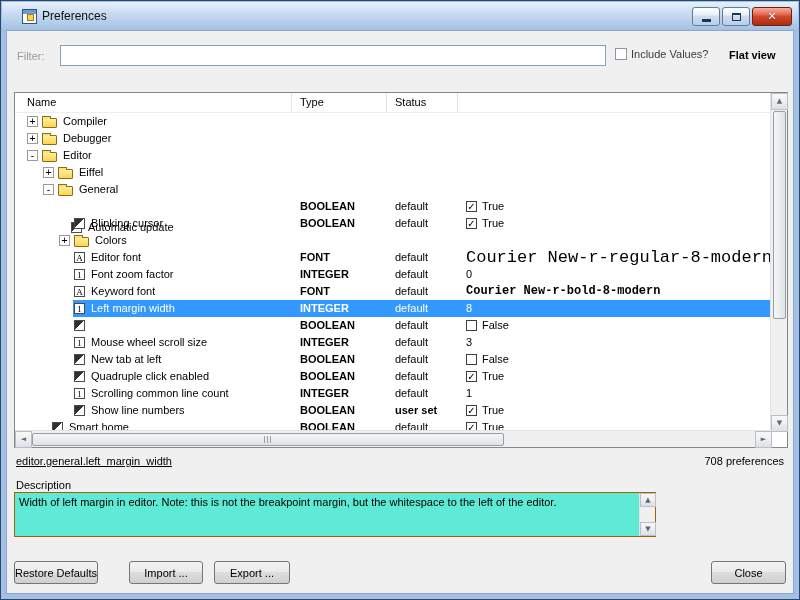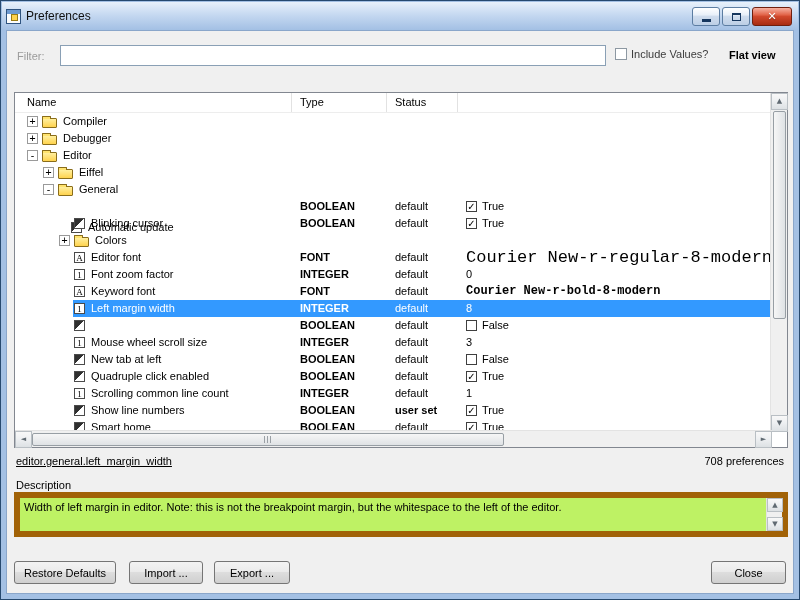--- a/index.html
+++ b/index.html
@@ -8,21 +8,21 @@
     --close-red:#d1482c;
     --titlebar-blue:#a3c0e4;
   }
   *{box-sizing:border-box;margin:0;padding:0;}
   html,body{width:800px;height:600px;overflow:hidden;}
   body{font-family:"Liberation Sans","DejaVu Sans",sans-serif;font-size:11px;background:#fff;position:relative;color:#000;}
 
   .window{position:absolute;inset:0;border:1px solid #26496f;background:var(--titlebar-blue);}
   .titlebar{position:absolute;left:1px;top:1px;right:1px;height:28px;
     background:linear-gradient(180deg,#e8f1fb 0%,#c6d9f1 45%,var(--titlebar-blue) 100%);
-    display:flex;align-items:center;padding:0 4px;gap:5px;}
+    display:flex;align-items:center;padding:0 20px;gap:5px;}
   .app-icon{width:15px;height:15px;border:1px solid #2f5480;background:linear-gradient(180deg,#6f9bd2 0 4px,#fdfdfd 4px);position:relative;flex:none;}
   .app-icon::after{content:"";position:absolute;right:2px;bottom:2px;width:5px;height:5px;background:var(--folder);border:1px solid #9a7c14;}
   .title{font-size:12px;color:#111;}
   .winbtns{position:absolute;top:5px;right:6px;display:flex;gap:2px;}
   .wbtn{height:19px;border-radius:3px;display:flex;align-items:center;justify-content:center;}
   .wbtn.min,.wbtn.max{width:28px;background:linear-gradient(180deg,#ffffff 0%,#e9f0f9 40%,#cfdced 50%,#bccfe6 100%);border:1px solid #5c7da2;}
   .wbtn.close{width:40px;background:linear-gradient(180deg,#f6b1a1 0%,#e2654a 40%,var(--close-red) 50%,#a82c12 100%);border:1px solid #6f1f0e;}
   .glyph-min{width:9px;height:3px;background:#15365e;margin-top:8px;}
   .glyph-max{width:9px;height:8px;border:1px solid #15365e;border-top-width:2px;}
   .glyph-close{color:#fff;font-size:11px;font-weight:bold;line-height:1;text-shadow:0 1px 1px rgba(0,0,0,.35);}
@@ -76,29 +76,29 @@
   .hscroll{position:absolute;left:0;bottom:0;height:17px;width:757px;background:#f0f0f0;border-top:1px solid #e3e3e3;}
   .hscroll .left{left:0;top:0;}
   .hscroll .rightb{right:0;top:0;}
   .hthumb{position:absolute;left:17px;top:2px;height:13px;width:472px;background:linear-gradient(180deg,#f6f6f6,#dfe2e5);border:1px solid #979ea4;border-radius:2px;display:flex;align-items:center;justify-content:center;}
   .grip{width:9px;height:7px;background:repeating-linear-gradient(90deg,#9aa0a6 0 1px,transparent 1px 3px);}
 
   .status-path{position:absolute;left:9px;top:424px;text-decoration:underline;}
   .pref-count{position:absolute;right:9px;top:424px;}
 
   .desc-label{position:absolute;left:9px;top:448px;}
-  .desc-box{position:absolute;left:7px;top:461px;width:774px;height:45px;background:#bef264;border:6px solid #a16207;}
+  .desc-box{position:absolute;left:7px;top:461px;width:642px;height:45px;background:#5eead4;border:1px solid #a16207;}
   .desc-text{position:absolute;left:4px;top:3px;right:20px;line-height:13px;}
   .desc-scroll{position:absolute;right:0;top:0;bottom:0;width:16px;background:#f0f0f0;border-left:1px solid #e3e3e3;}
   .desc-scroll .sb-btn{width:16px;height:14px;left:0;}
   .desc-scroll .up{top:0;}
   .desc-scroll .down{bottom:0;}
 
   .btn{position:absolute;top:530px;height:23px;background:linear-gradient(180deg,#f3f3f3 0%,#ebebeb 45%,#dddddd 50%,#cfcfcf 100%);border:1px solid #757575;border-radius:3px;font:inherit;color:#000;text-align:center;}
-  .b-restore{left:7px;width:102px;}
+  .b-restore{left:7px;width:84px;}
   .b-import{left:122px;width:74px;}
   .b-export{left:207px;width:76px;}
   .b-close{right:7px;width:75px;}
 </style>
 </head>
 <body>
 
 <div class="window">
   <div class="titlebar">
     <span class="app-icon"></span>
@@ -347,21 +347,21 @@
               <span class="rname">Show line numbers</span>
             </div>
             <div class="cell c-type">BOOLEAN</div>
             <div class="cell c-status bold">user set</div>
             <div class="cell c-value">
               <span class="cb">✓</span>
               <span class="vtext">True</span>
             </div>
           </div>
           <div class="trow">
-            <div class="cell c-name" style="padding-left: 44px;">
+            <div class="cell c-name" style="padding-left: 22px;">
               <span class="exspacer"></span>
               <span class="ficon i-boolean"></span>
               <span class="rname">Smart home</span>
             </div>
             <div class="cell c-type">BOOLEAN</div>
             <div class="cell c-status">default</div>
             <div class="cell c-value">
               <span class="cb">✓</span>
               <span class="vtext">True</span>
             </div>

